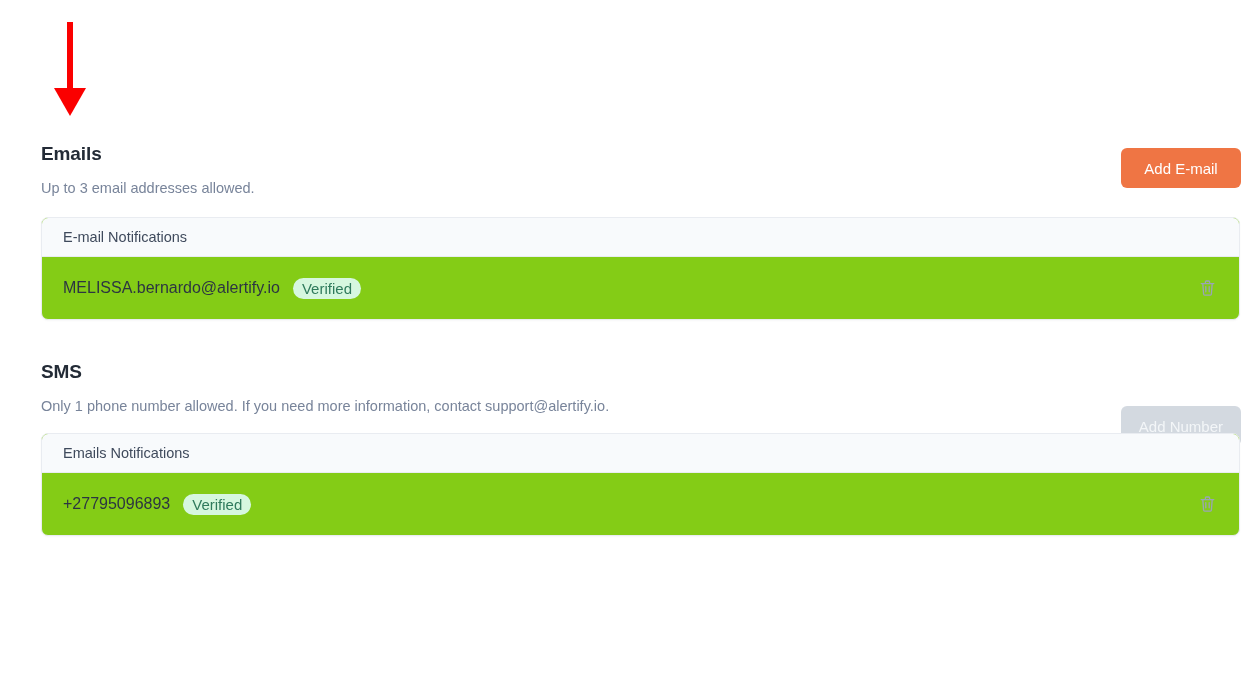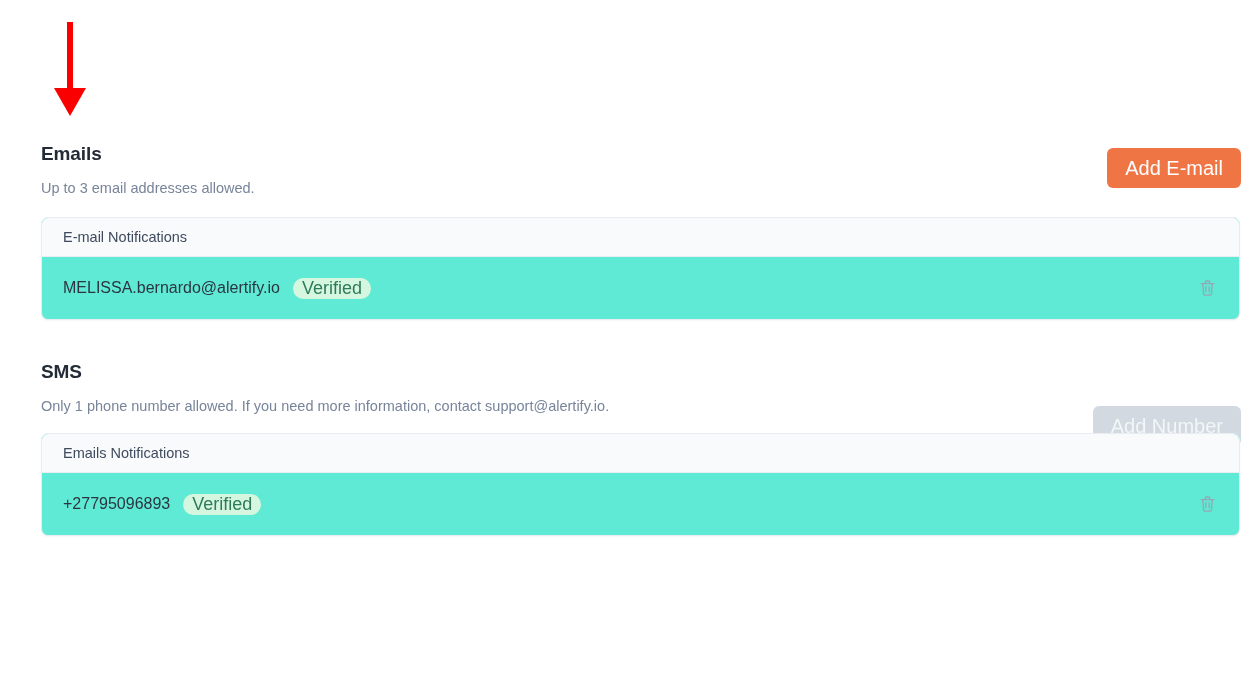--- a/index.html
+++ b/index.html
@@ -66,21 +66,21 @@
   }
 
   
   .btn {
     position: absolute;
     top: 8px;
     right: 0;
     border: none;
     border-radius: 6px;
     font-family: "Liberation Sans", sans-serif;
-    font-size: 20px;
+    font-size: 15px;
     line-height: 1;
     padding: 18px 18px;
     height: 40px;
     cursor: pointer;
     white-space: nowrap;
     display: inline-flex;
     align-items: center;
     justify-content: center;
   }
   .btn-primary {
@@ -95,21 +95,21 @@
     min-width: 120px;
     margin-top: 40px;
   }
 
   
   .card {
     position: absolute;
     left: 41px;
     width: 1199px;
     box-sizing: border-box;
-    background: #5eead4;
+    background: #84cc16;
     border: 1px solid #e9ecf1;
     border-radius: 7px;
     box-shadow: 0 1px 2px rgba(28, 40, 60, 0.035);
     overflow: hidden;
   }
   .card-emails { top: 217px; }
   .card-sms    { top: 433px; }
 
   .card-header {
     background: #f8fafc;
@@ -141,21 +141,21 @@
   .badge {
     display: inline-flex;
     align-items: center;
     justify-content: center;
     height: 21px;
     padding: 0 9px;
     margin-left: 13px;
     border-radius: 11px;
     background: #d6f7df;
     color: #2f7a5c;
-    font-size: 18px;
+    font-size: 15px;
     line-height: 1;
   }
   .row-spacer { flex: 1 1 auto; }
 
   .delete-btn {
     background: none;
     border: none;
     padding: 0;
     margin: 0;
     width: 22px;

